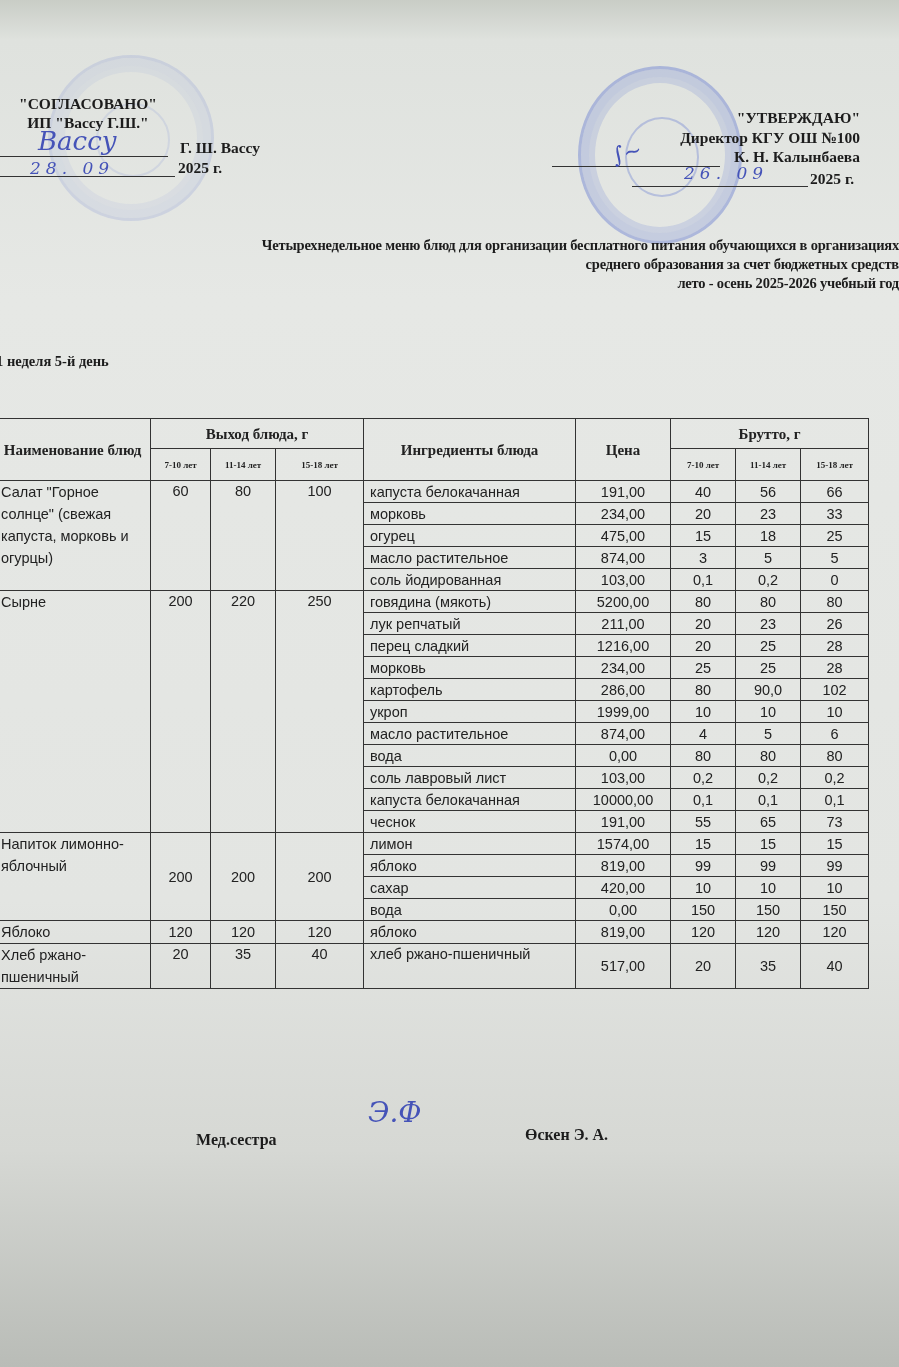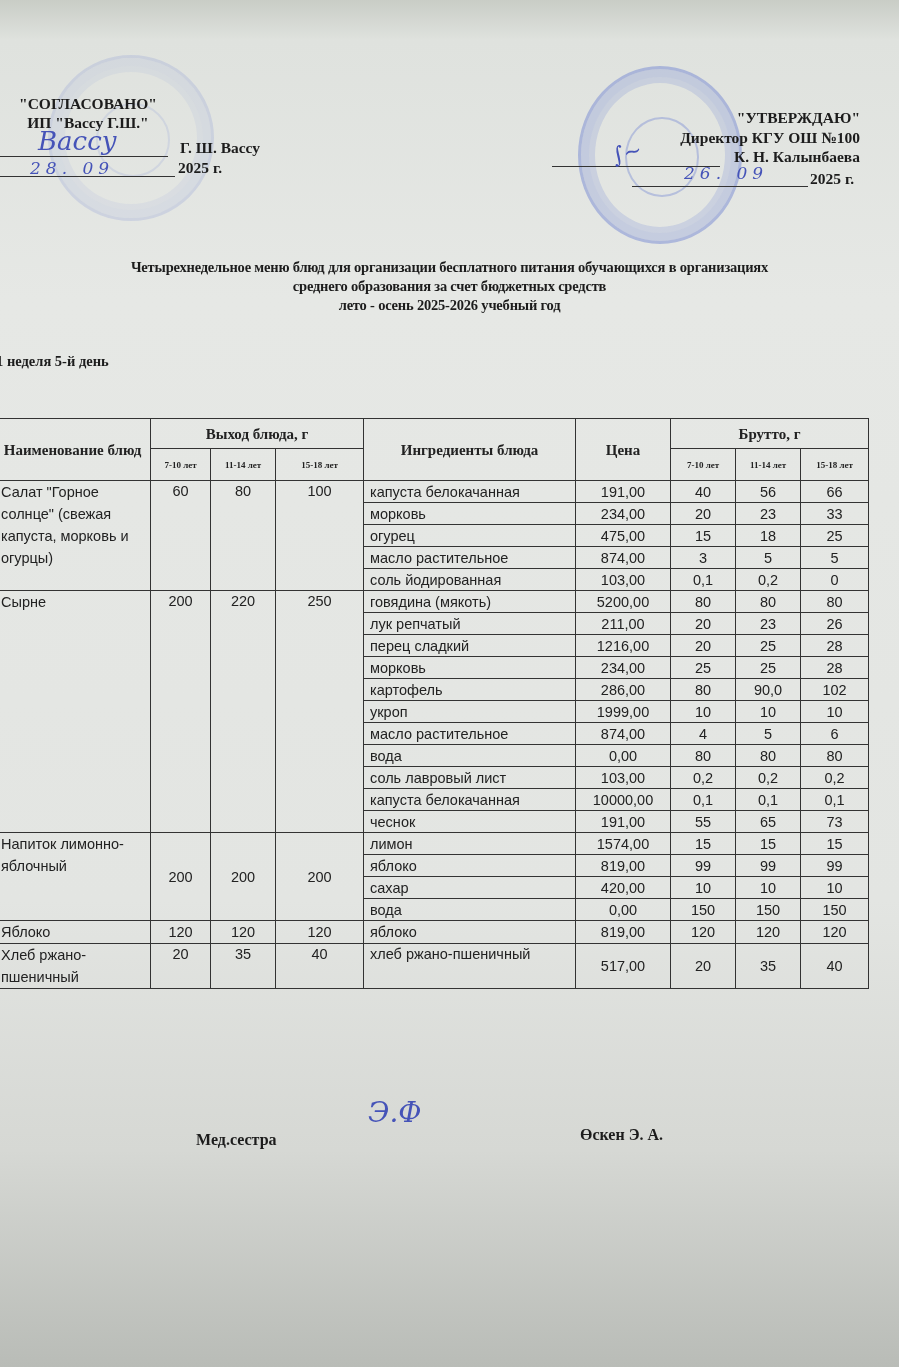--- a/index.html
+++ b/index.html
@@ -20,36 +20,36 @@
   .stamp-inner {
     position:absolute; left:28%; top:28%; width:44%; height:44%; border-radius:50%;
     border:2px solid rgba(110,130,210,0.45);
   }
   .sig { position:absolute; font-family:"DejaVu Serif", serif; font-style:italic; color:#4553b8; }
   .hdr-line { position:absolute; height:0; border-top:1.3px solid #333; }
 
   .left-block { left:8px; top:94px; font-size:15.5px; line-height:19px; text-align:center; width:160px; }
   .right-block { left:640px; top:108px; width:220px; font-size:15.5px; line-height:19.5px; text-align:right; }
 
-  .title { left:0; width:899px; top:258px; font-size:14.5px; line-height:19px; text-align:center; font-weight:bold; letter-spacing:-0.2px; }
+  .title { left:0; width:899px; top:236px; font-size:14.5px; line-height:19px; text-align:right; font-weight:bold; letter-spacing:-0.2px; }
   .dayline { left:-4px; top:353px; font-size:14.5px; font-weight:bold; }
 
   table.menu {
     position:absolute; left:-6px; top:418px; border-collapse:collapse;
     font-family:"Liberation Sans", sans-serif; font-size:14.5px; color:#222;
   }
   table.menu td, table.menu th { border:1.2px solid #333; padding:0 2px; height:21px; line-height:20px; }
   table.menu th { font-family:"Liberation Serif", serif; font-weight:bold; font-size:15px;margin-top:37px; }
   table.menu th.small { font-size:9px; height:31px; }
   table.menu td.c { text-align:center; vertical-align:top; }
   table.menu td.n { text-align:center; }
   table.menu td.name { vertical-align:top; text-align:left; padding-left:6px; line-height:22px; }
   table.menu td.ing { text-align:left; padding-left:6px; }
   .footer-label { left:196px; top:1131px; font-size:16px; font-weight:bold; }
-  .footer-name { left:580px; top:1126px; font-size:16px; font-weight:bold; }
+  .footer-name { left:525px; top:1126px; font-size:16px; font-weight:bold; }
 </style>
 </head>
 <body>
 
 <div class="stamp stamp-left">
     <div class="stamp-inner"></div>
   </div>
 <div class="stamp stamp-right">
     <div class="stamp-inner"></div>
   </div>

